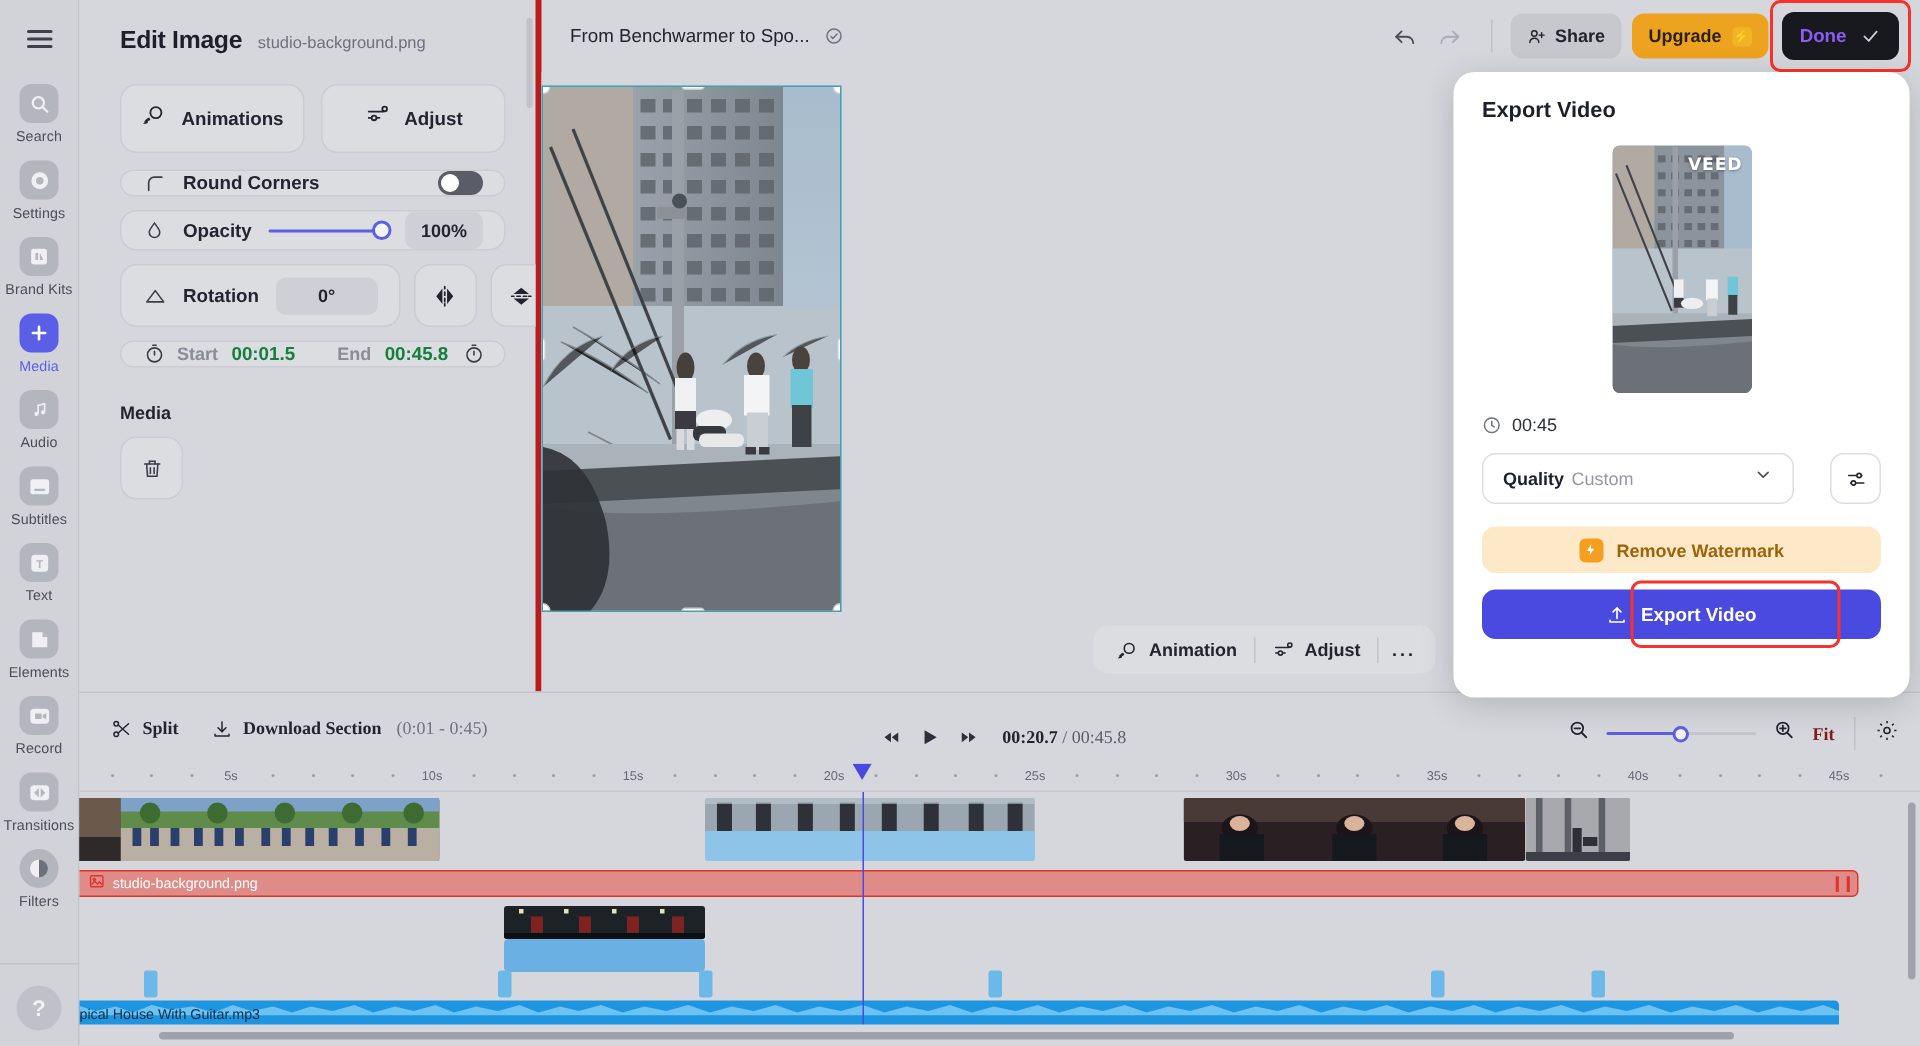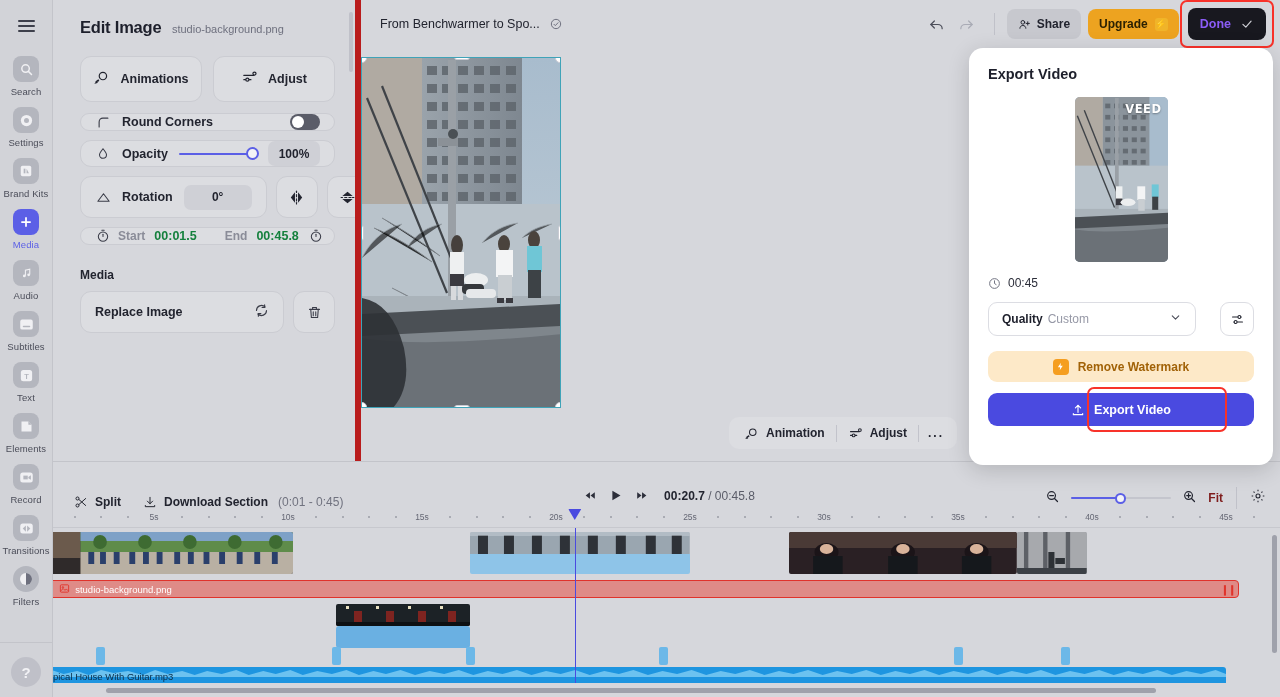--- a/index.html
+++ b/index.html
@@ -41,21 +41,21 @@
     position: absolute; left: 11px; bottom: 10px;
     width: 30px; height: 30px; border-radius: 50%; background: #bfc0c8;
     display:flex; align-items:center; justify-content:center;
     color:#f2f2f5; font-size: 15px; font-weight: bold; cursor: pointer;
   }
   .rail-divider { position:absolute; left:0; bottom: 54px; width:53px; height:1px; background:#c3c4ca; }
 
   
   .props {
     position: absolute; left: 53px; top: 0; width: 308px; height: 461px;
-    background: #d6d7dc; border-right: 6px solid #b91c1c;
+    background: #d6d7dc; border-right: 4px solid #b91c1c;
     padding: 18px 20px 0 27px; overflow: hidden;
   }
   .props-title { font-size: 16.5px; font-weight: bold; color: #1d1f2b; letter-spacing: -.2px; }
   .props-sub { font-size: 11px; color: #6e707e; margin-left: 6px; font-weight: normal; }
   .row2 { display: flex; gap: 11px; margin-top: 19px; text-align: center; }
   .card {
     background: #dcdde1; border: 1px solid #cbccd2; border-radius: 11px;
     display: flex; align-items: center; cursor: pointer;
   }
   .card.big { height: 46px; flex: 1; justify-content: center; gap: 10px; }
@@ -201,21 +201,21 @@
   .exp-btn {
     height: 33px; background: #4a4ae0; border-radius: 9px; display: flex; align-items: center;
     justify-content: center; gap: 9px; cursor: pointer;
   }
   .exp-lab { font-size: 12.5px; font-weight: bold; color: #fff; }
 
   
   .tl-bar {
     position: absolute; left: 53px; top: 461px; right: 0; height: 48px;
     background: #d6d7dc; border-top: 1px solid #c3c4ca;
-    display: flex; align-items: flex-end; padding: 4px 14px 0 21px;
+    display: flex; align-items: flex-start; padding: 16px 14px 0 21px; font-family: Liberation Serif, serif;
   }
   .tl-act { display: flex; align-items: center; gap: 7px; font-size: 12px; color: #22242f; cursor: pointer; font-weight: bold; }
   .tl-dim { color: #70727f; font-weight: normal; margin-left: 3px; }
   .tl-center { position: absolute; left: 0; right: 0; display: flex; align-items: center; justify-content: center; gap: 0; pointer-events:none; }
   .tp-btn { width: 24px; height: 24px; display:flex;align-items:center;justify-content:center; color:#2c2e3a; cursor:pointer; pointer-events:auto;}
   .tp-play { width: 27px; height: 27px; }
   .tl-time { font-size: 12px; color: #22242f; margin-left: 11px; pointer-events:auto; }
   .tl-time .cur { font-weight: bold; }
   .tl-time .tot { color:#5a5c68; }
   .tl-right { margin-left: auto; display: flex; align-items: center; gap: 11px; }
@@ -502,31 +502,20 @@
               <circle cx="12" cy="13" r="8"></circle>
               <path d="M12 9v4" stroke-linecap="round"></path>
               <path d="M10 2h4" stroke-linecap="round"></path>
             </svg>
         </span>
       </div>
     </div>
 
     <div class="media-head">Media</div>
     <div class="media-row">
-      <div class="replace">
-        <span class="lbl">Replace Image</span>
-        <span class="ri">
-          <svg width="15" height="15" viewBox="0 0 24 24" fill="none" stroke="#3a3c48" stroke-width="1.8" stroke-linecap="round">
-              <path d="M20 12a8 8 0 0 1-13.7 5.6"></path>
-              <path d="M4 12a8 8 0 0 1 13.7-5.6"></path>
-              <path d="M17 3v4h-4"></path>
-              <path d="M7 21v-4h4"></path>
-            </svg>
-        </span>
-      </div>
       <div class="icobtn">
         <svg width="15" height="15" viewBox="0 0 24 24" fill="none" stroke="#3a3c48" stroke-width="1.7" stroke-linecap="round">
             <path d="M4 7h16"></path>
             <path d="M9 7V4h6v3"></path>
             <path d="M6 7l1 13h10l1-13"></path>
             <path d="M10 11v6M14 11v6"></path>
           </svg>
       </div>
     </div>
   </div>

